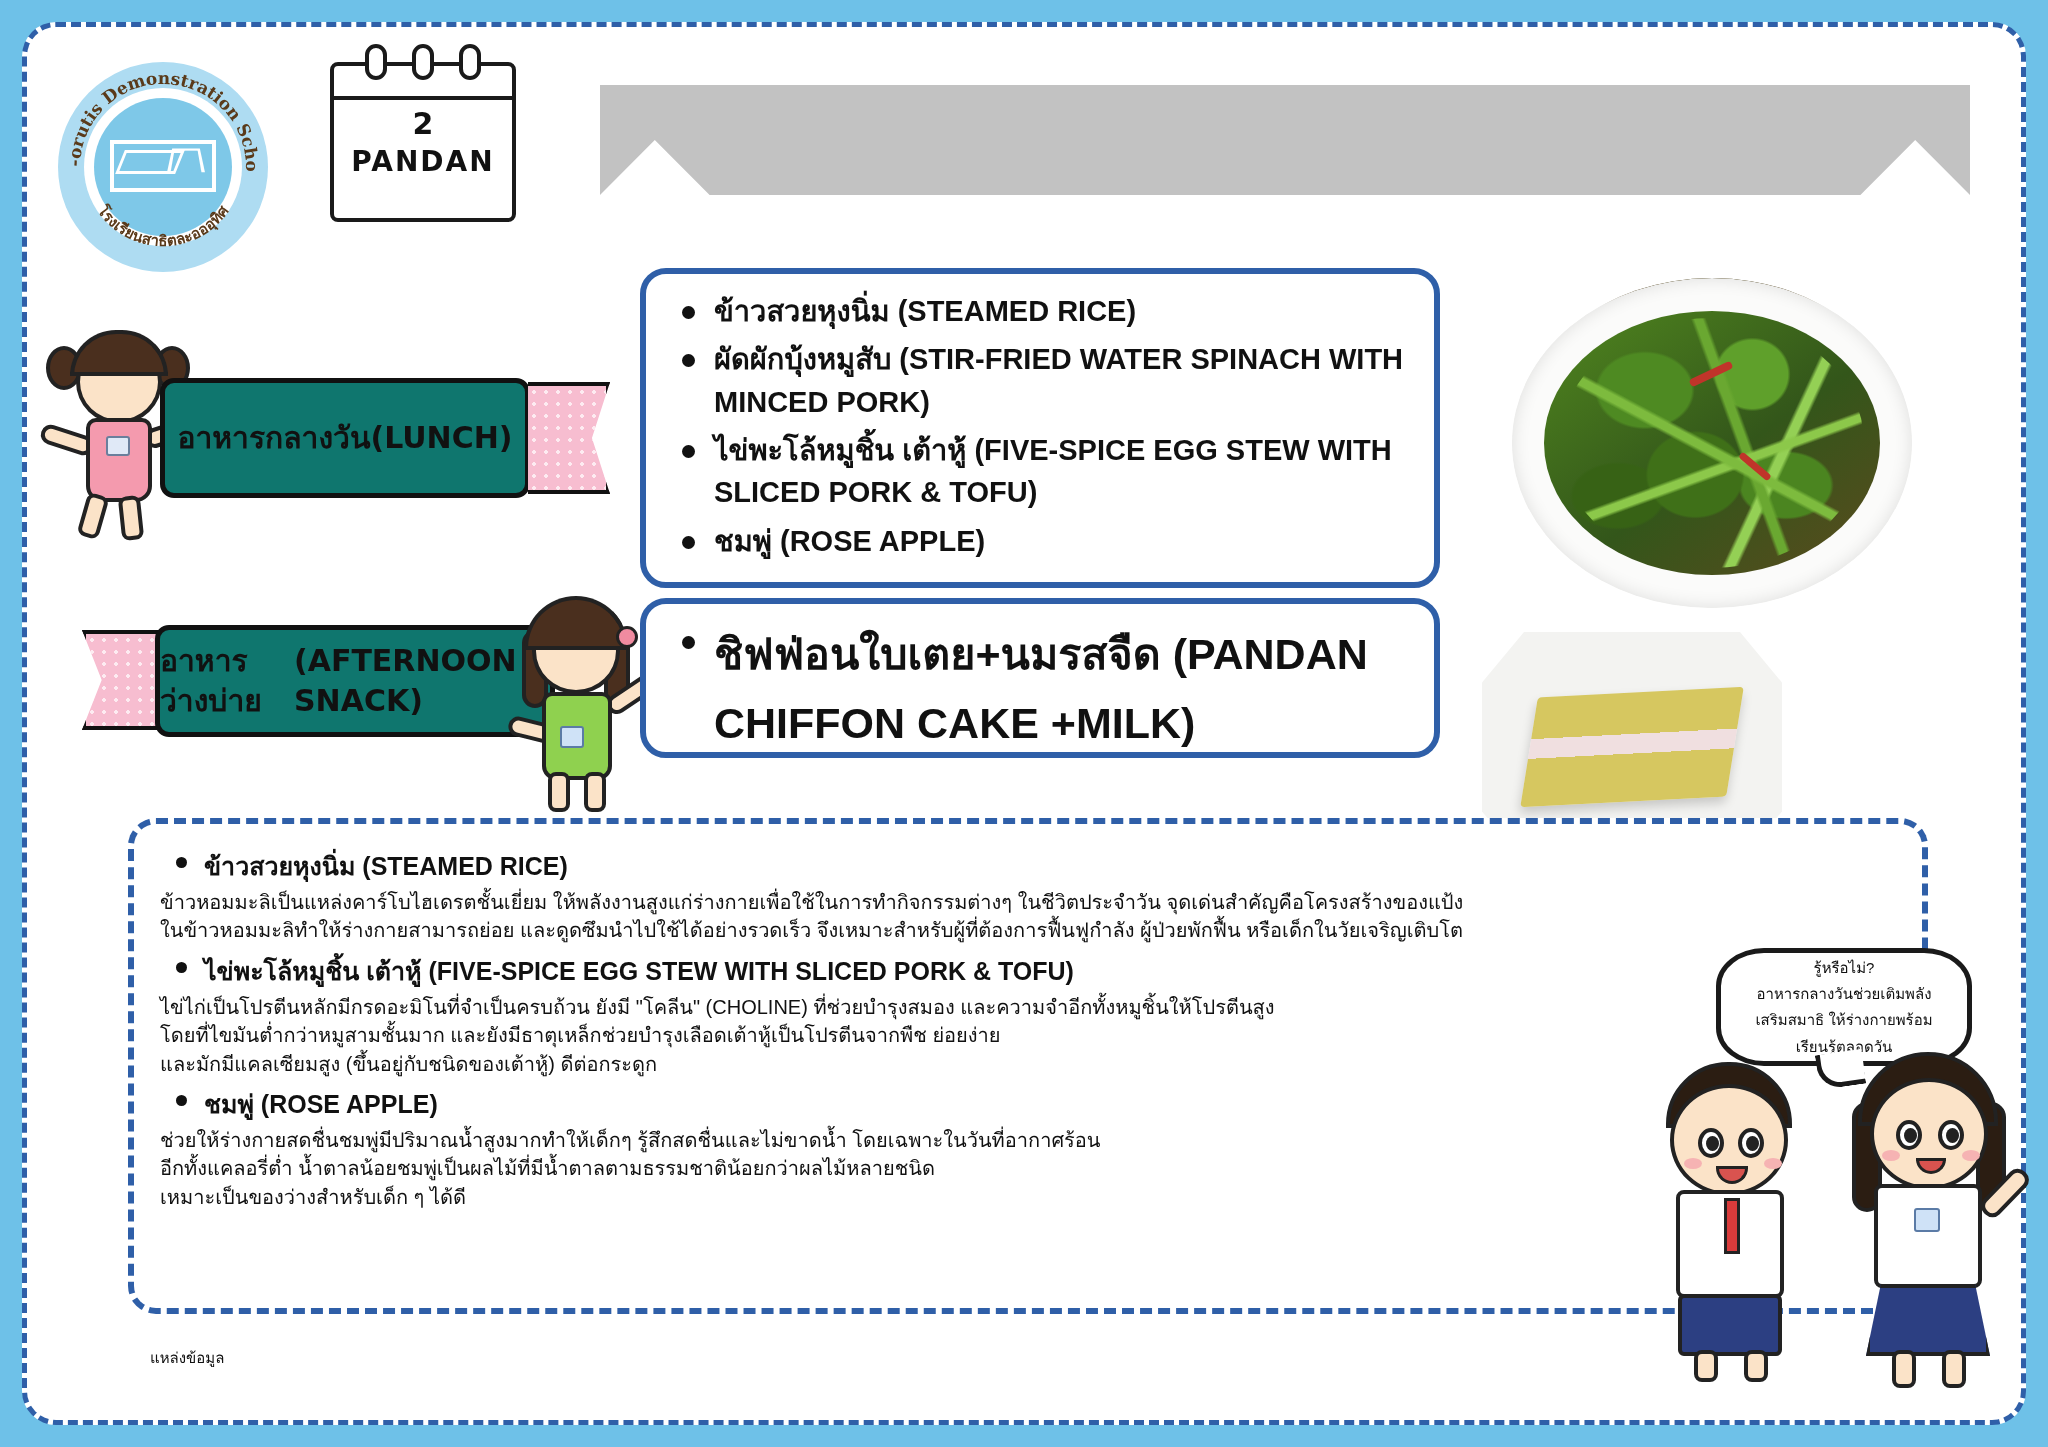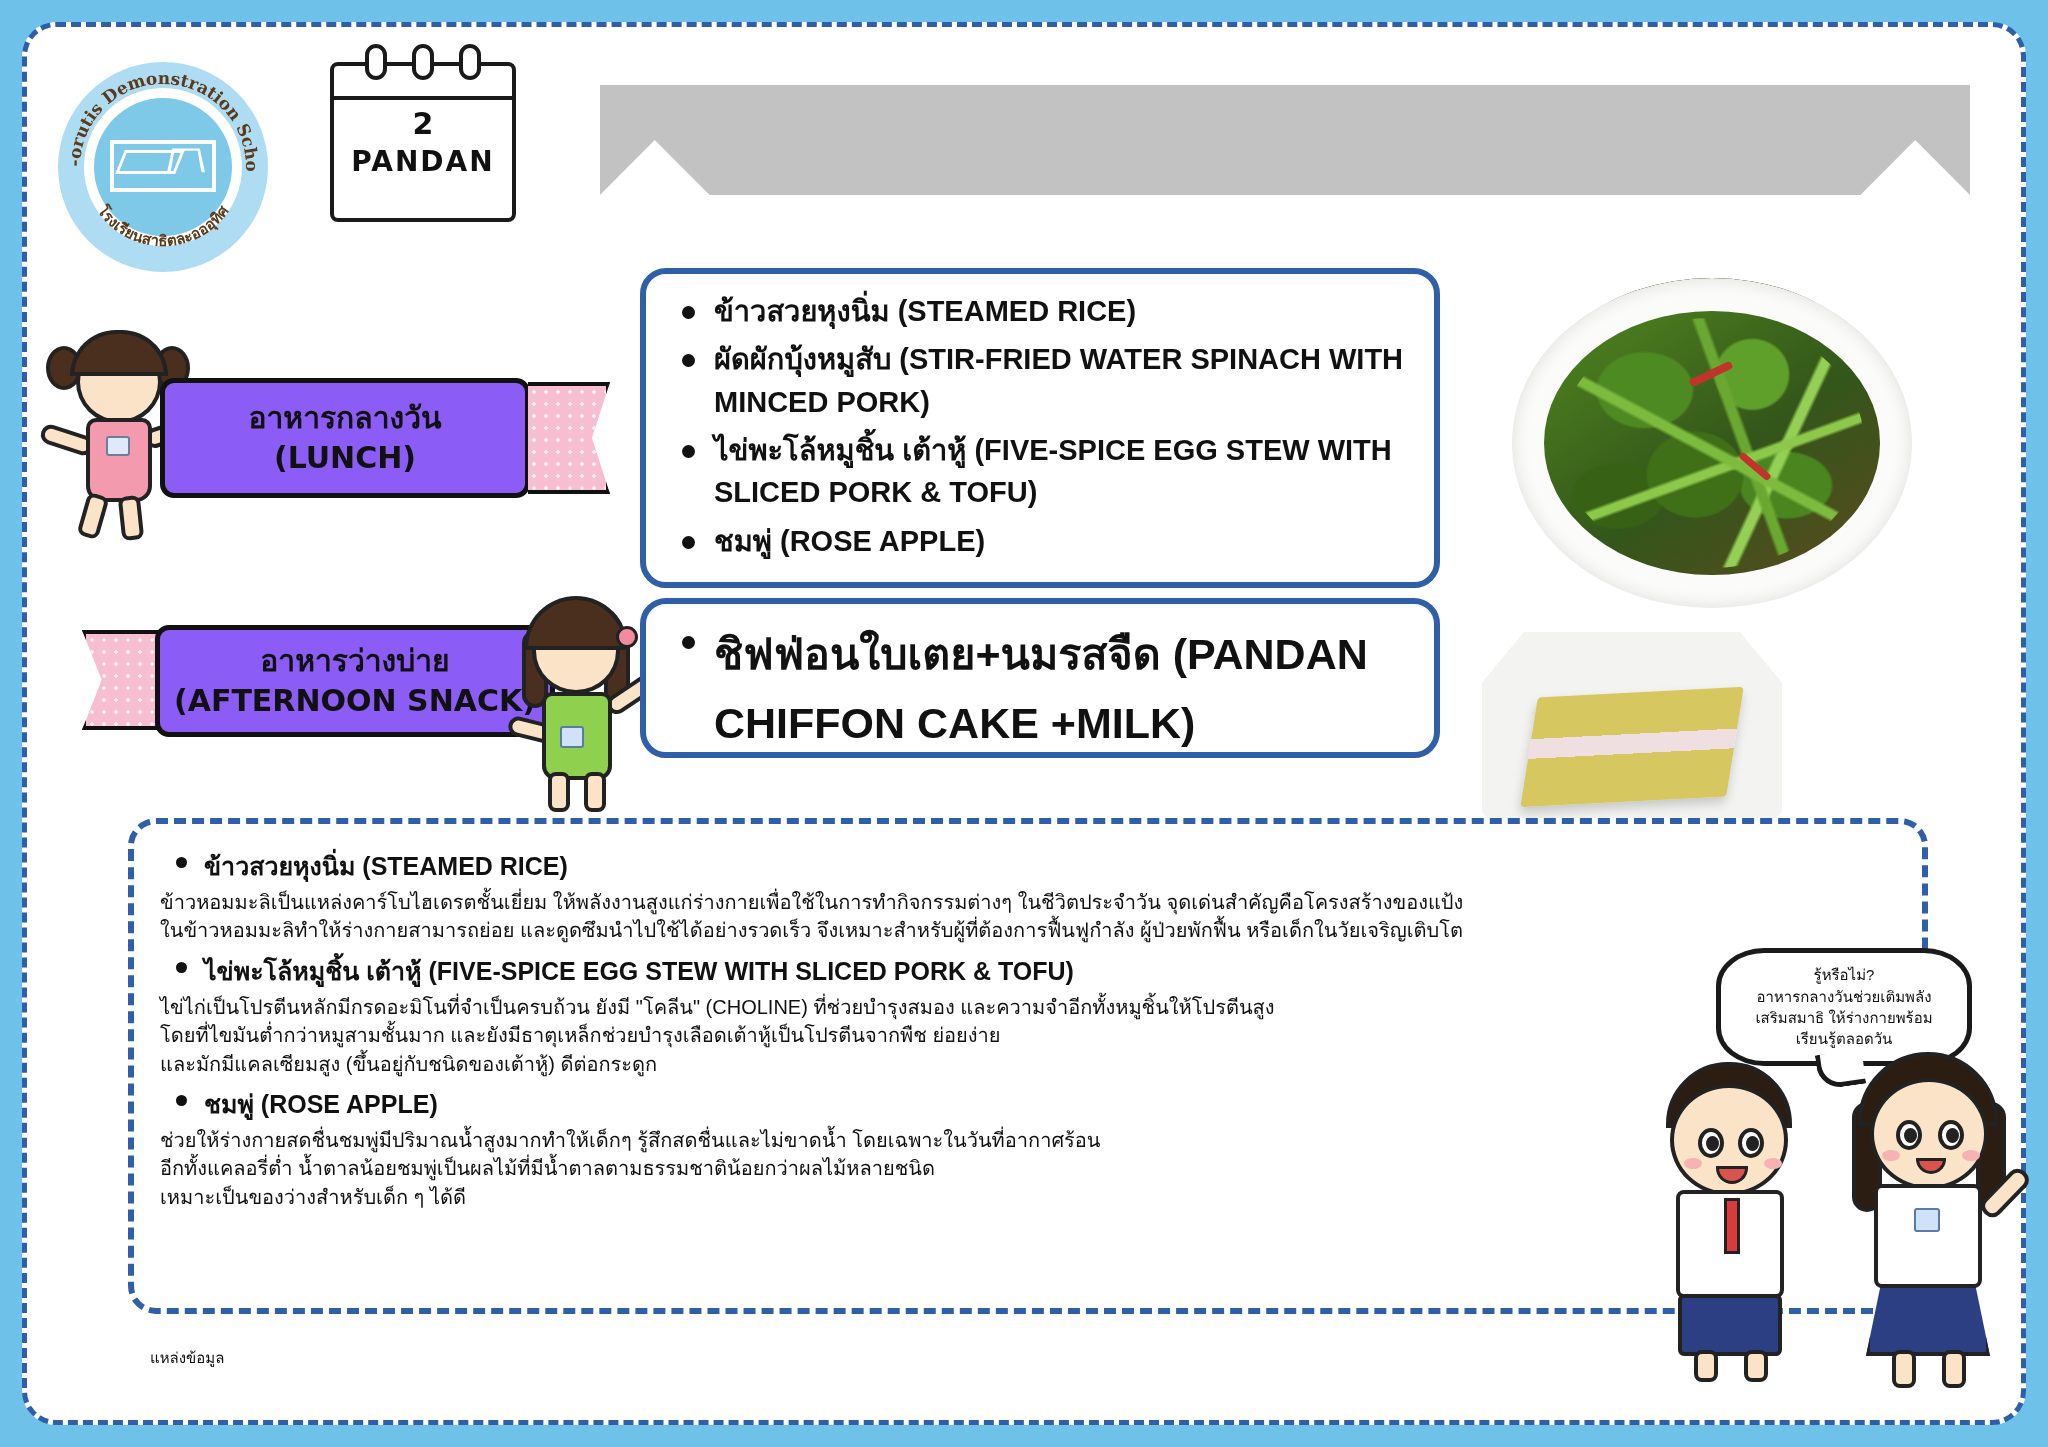--- a/index.html
+++ b/index.html
@@ -128,22 +128,22 @@
     white-space: nowrap;
     line-height: 1.28;
     transform: scaleX(0.92);
   }
 
   
   .meal-label {
     position: absolute;
     border: 5px solid #111;
     border-radius: 14px;
-    background: #8b5cf6;
-    display: flex; flex-direction: column;
+    background: #0f766e;
+    display: flex; flex-direction: row;
     justify-content: center; align-items: center;
   }
   .meal-label .th {
     font-size: 30px; color: #111; font-weight: 600;
     font-family: "Liberation Sans", sans-serif;
     line-height: 1.35;
   }
   .meal-label .en {
     font-size: 30px; color: #111; font-weight: bold;
     font-family: "DejaVu Sans", sans-serif;
@@ -311,21 +311,21 @@
   .sources li.underlined span { text-decoration: underline; }
 
   
   .bubble {
     position: absolute; left: 1716px; top: 948px;
     width: 256px; height: 118px;
     border: 5px solid #1a1a1a;
     border-radius: 48px / 38px;
     background: #ffffff;
     display:flex; flex-direction:column;
-    justify-content:center; align-items:center;
+    justify-content:space-between; align-items:center;
     text-align:center;
     padding: 4px 20px;
   }
   .bubble div {
     font-size: 15px; color:#111; line-height: 1.42;
     font-family: "Liberation Sans", sans-serif;
     white-space: nowrap;
   }
   .bubble:after {
     content:""; position:absolute;

